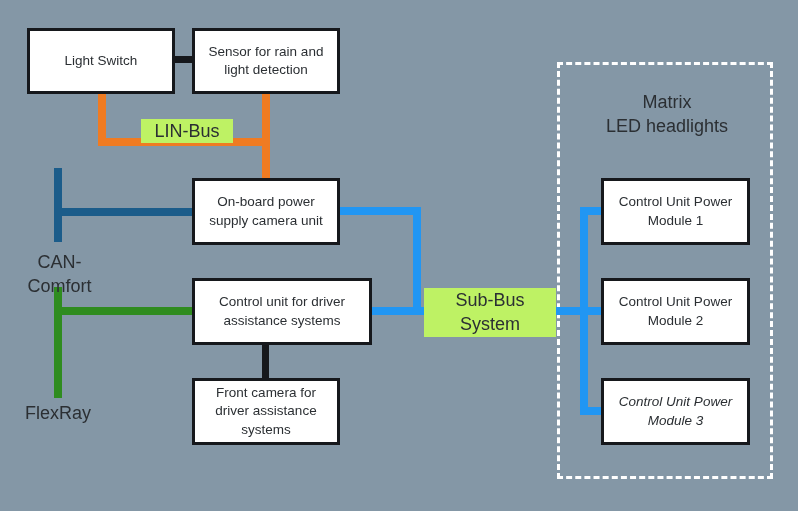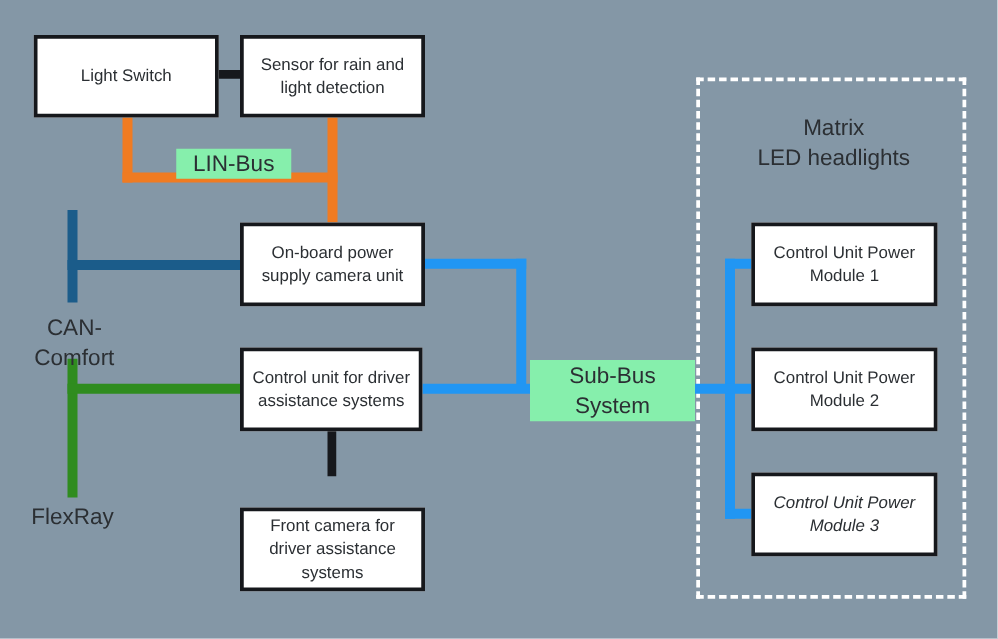--- a/index.html
+++ b/index.html
@@ -53,21 +53,21 @@
   .label {
     position: absolute;
     color: #2b2f33;
     font-size: 18px;
     line-height: 1.35;
     text-align: center;
     white-space: pre-line;
     z-index: 4;
   }
   .label.bg-chip {
-    background: #86efac;
+    background: #bef264;
     padding: 0 5px;
   }
 </style>
 </head>
 <body>
 
 <div id="canvas">
 
   <div id="matrix-group" style="left:557px; top:62px; width:216px; height:417px;"></div>
 
@@ -114,26 +114,26 @@
 
   <div class="node" style="left:27px; top:28px; width:148px; height:66px;">
     <span>Light Switch</span>
   </div>
 
   <div class="node" style="left:192px; top:178px; width:148px; height:67px;">
     <span>On-board power
 supply camera unit</span>
   </div>
 
-  <div class="node" style="left:192px; top:278px; width:146px; height:67px;">
+  <div class="node" style="left:192px; top:278px; width:180px; height:67px;">
     <span>Control unit for driver
 assistance systems</span>
   </div>
 
-  <div class="node" style="left:192px; top:378px; width:148px; height:67px;margin-top:28px;">
+  <div class="node" style="left:192px; top:378px; width:148px; height:67px;">
     <span>Front camera for driver
 assistance systems</span>
   </div>
 
   <div class="node" style="left:601px; top:178px; width:149px; height:67px;">
     <span>Control Unit
 Power Module 1</span>
   </div>
 
   <div class="node" style="left:601px; top:278px; width:149px; height:67px;">

